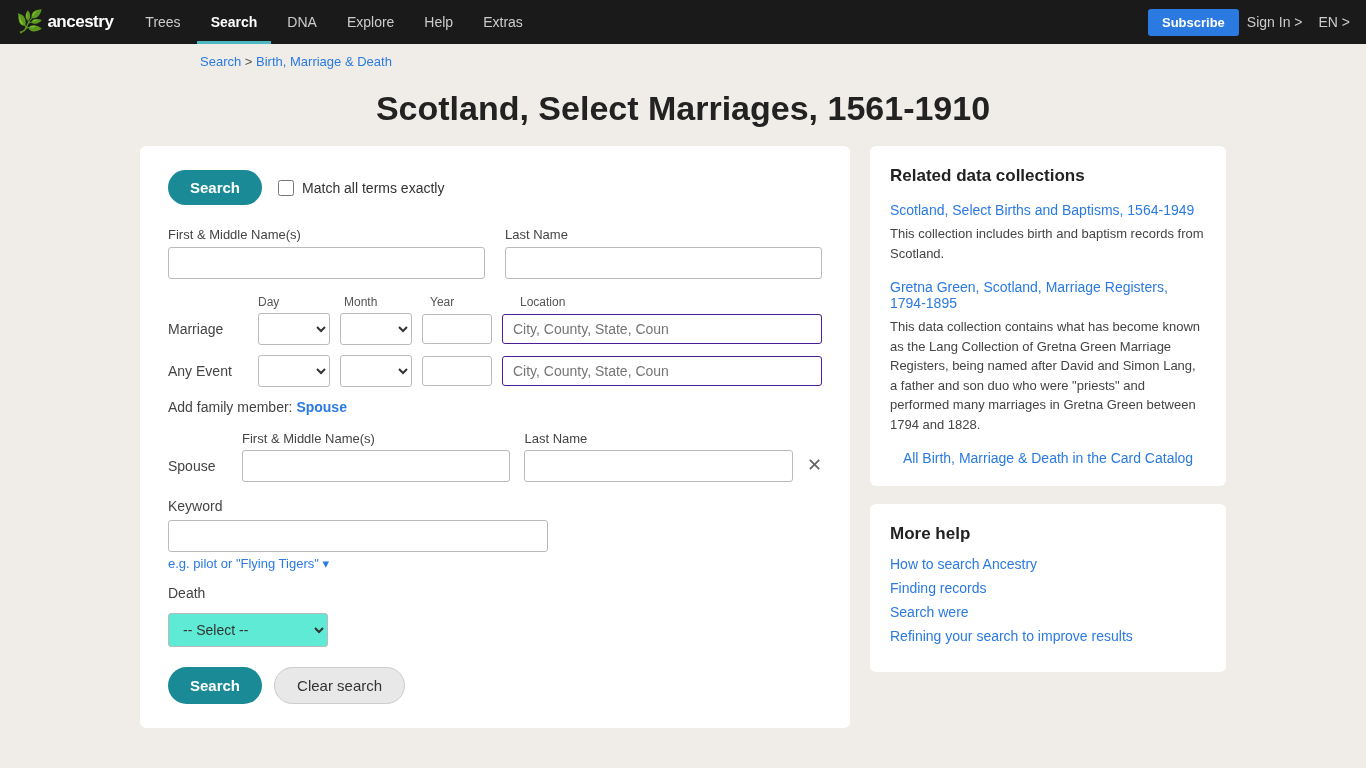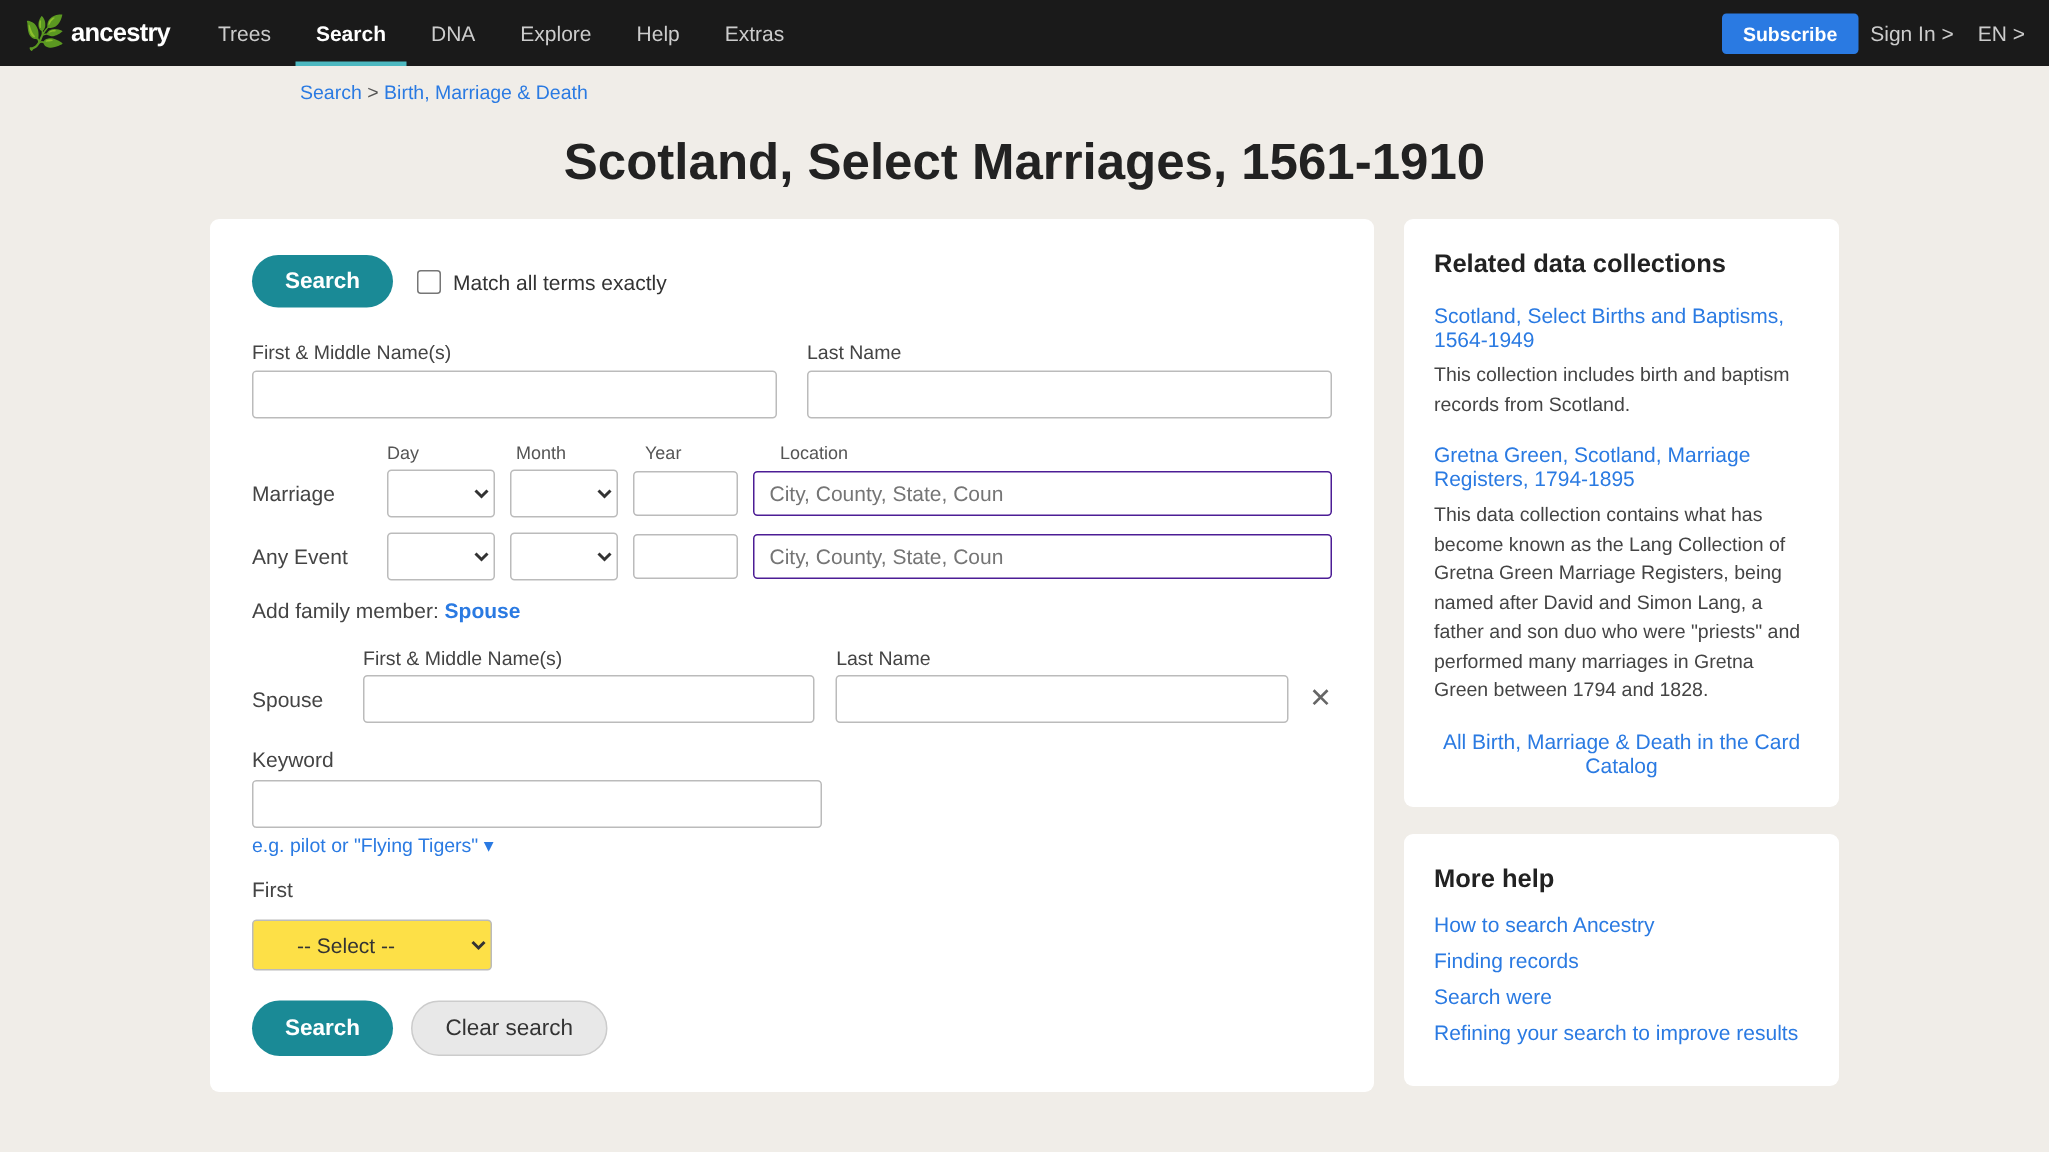--- a/index.html
+++ b/index.html
@@ -309,24 +309,24 @@
     }
 
     
     .gender-section {
       margin-bottom: 20px;
     }
     .gender-select {
       width: 160px;
       border: 1px solid #bbb;
       border-radius: 3px;
-      padding: 7px 25px;
+      padding: 7px 10px;
       font-size: 14px;
       color: #333;
-      background: #fde047;
+      background: #5eead4;
       cursor: pointer;
       margin-top: 6px;
     }
 
     
     .bottom-buttons {
       display: flex;
       gap: 12px;
       margin-top: 8px;
     }
@@ -335,21 +335,21 @@
       color: #333;
       border: 1px solid #ccc;
       border-radius: 24px;
       padding: 9px 22px;
       font-size: 15px;
       cursor: pointer;
     }
 
     
     .right-panel {
-      width: 290px;
+      width: 356px;
       flex-shrink: 0;
     }
     .related-card {
       background: #fff;
       border-radius: 6px;
       padding: 20px;
       margin-bottom: 18px;
     }
     .related-title {
       font-size: 17px;
@@ -505,21 +505,21 @@
       </div>
     </div>
 
     <div class="keyword-section">
       <div class="section-label">Keyword</div>
       <input class="keyword-input" type="text" style="">
       <div class="keyword-hint">e.g. pilot or "Flying Tigers" ▾</div>
     </div>
 
     <div class="gender-section">
-      <div class="section-label">First</div>
+      <div class="section-label">Death</div>
       <select class="gender-select">
         <option>-- Select --</option>
         <option>Male</option>
         <option>Female</option>
       </select>
     </div>
 
     <div class="bottom-buttons">
       <button class="btn-search-teal">Search</button>
       <button class="btn-clear">Clear search</button>

